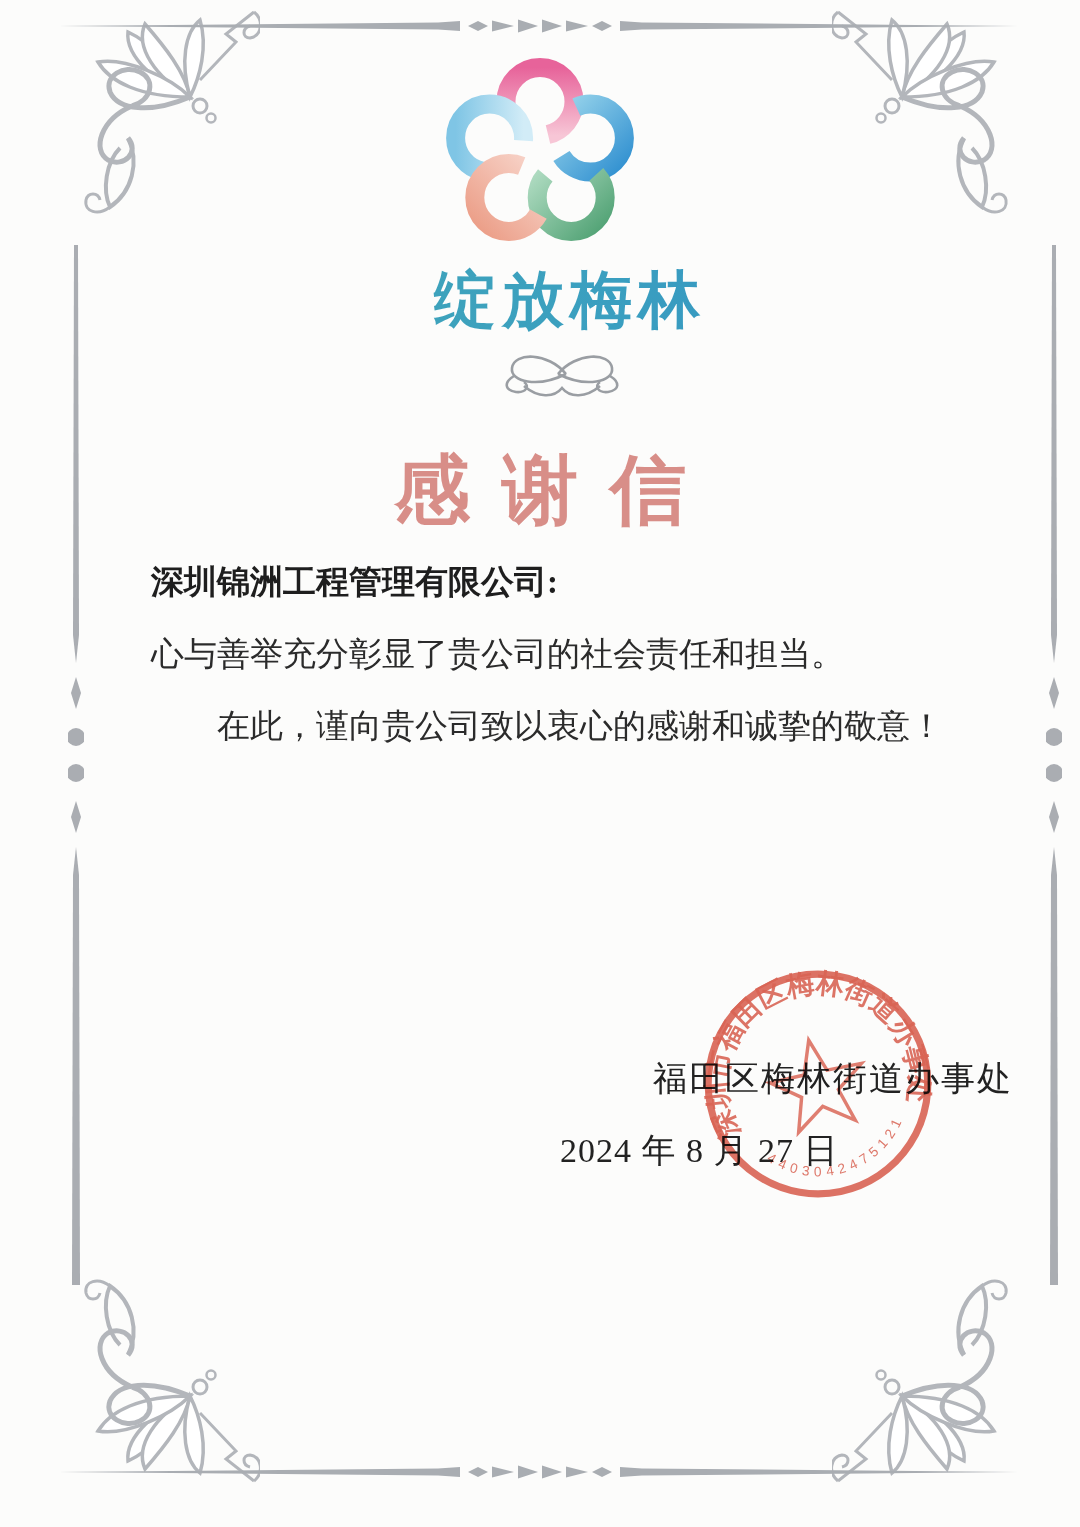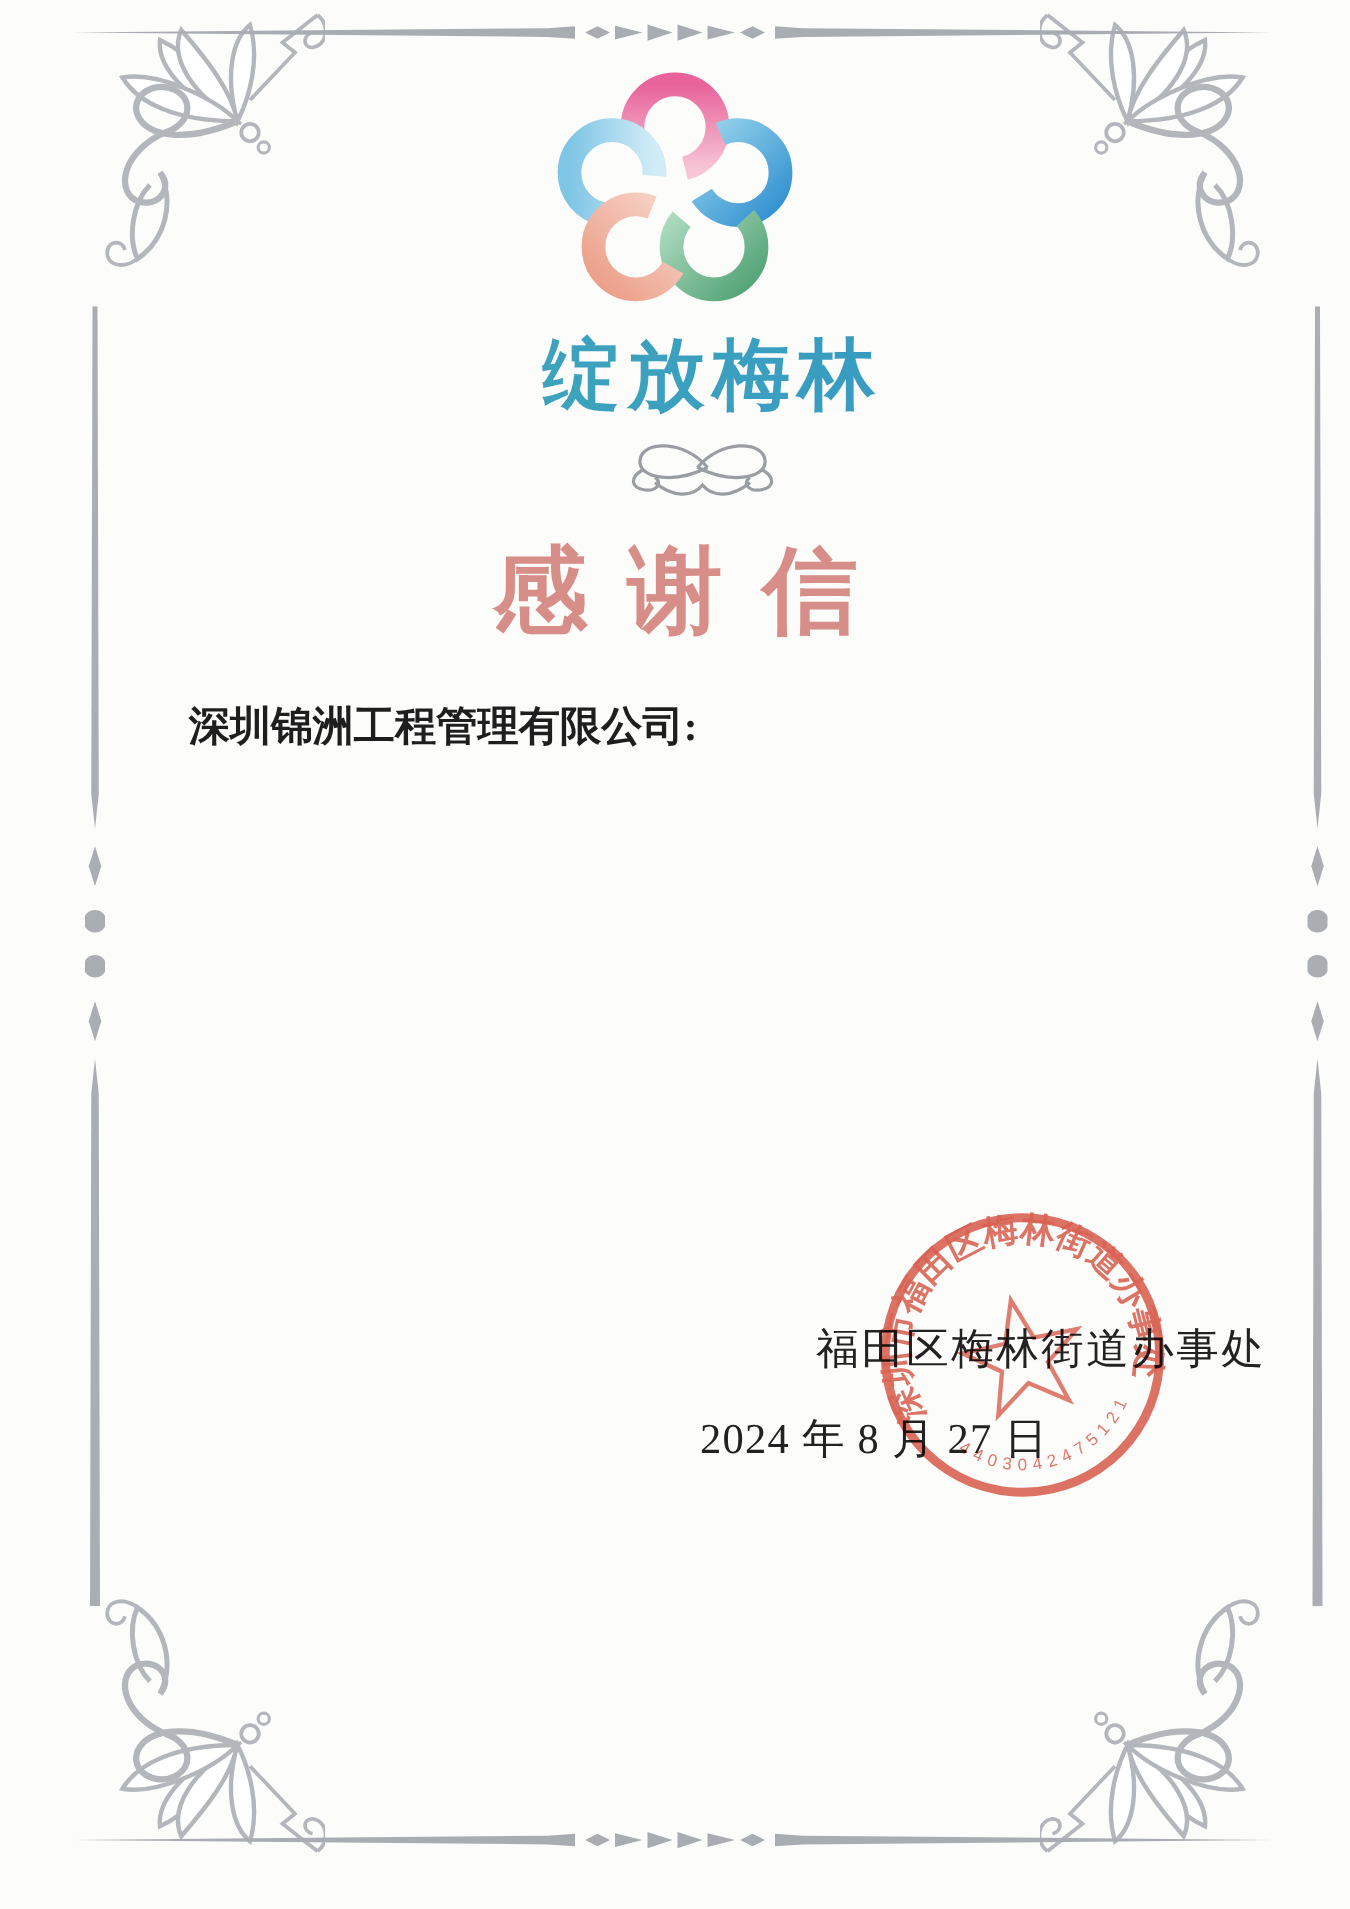--- a/index.html
+++ b/index.html
@@ -39,21 +39,21 @@
     color:#3a9cb8;
     background:linear-gradient(90deg,#46aab2 0%,#3a9fc0 55%,#2e86c2 100%);
     -webkit-background-clip:text;background-clip:text;padding-left:30px;
     -webkit-text-fill-color:transparent;
   }
 
   .flourish{position:absolute;left:478px;top:348px;width:168px;height:58px;color:#9a9ea3;}
   .flourish svg{width:100%;height:100%;display:block;}
 
   .letter-title{
-    position:absolute;left:0;top:422px;width:1080px;text-align:center;
+    position:absolute;left:0;top:440px;width:1080px;text-align:center;
     font-family:"Liberation Sans", sans-serif;font-weight:700;
     font-size:76px;letter-spacing:0.42em;text-indent:0.42em;
     color:#d88e88;
   }
 
   
   .letter{
     position:absolute;left:151px;top:546px;width:818px;
     font-size:33px;line-height:72px;color:#2b2b2b;
     text-align:justify;
@@ -235,20 +235,22 @@
     <path d="M36,28 C26,34 26,42 38,44 C48,45 52,38 46,34"></path>
     <path d="M132,28 C142,34 142,42 130,44 C120,45 116,38 122,34"></path>
     <path d="M46,38 C60,50 76,50 84,40 C92,50 108,50 122,38"></path>
   </svg>
 </div>
 
 <div class="letter-title" data-interactable="false">感谢信</div>
 
 <div class="letter" data-interactable="false">
   <div class="line salutation" data-interactable="false">深圳锦洲工程管理有限公司:</div>
+  <div class="line" data-interactable="false">心与善举充分彰显了贵公司的社会责任和担当。</div>
+  <div class="line indent" data-interactable="false">在此，谨向贵公司致以衷心的感谢和诚挚的敬意！</div>
 </div>
 
 <div class="sig-org" data-interactable="false">福田区梅林街道办事处</div>
 <div class="sig-date" data-interactable="false">2024 年 8 月 27 日</div>
 
 <div class="stamp" data-interactable="false">
   <svg viewBox="0 0 240 240" aria-hidden="true">
     <g transform="rotate(-12 120 120)" fill="none">
       <circle cx="120" cy="120" r="108" stroke="#d95646" stroke-width="7" opacity="0.9"></circle>
       <path d="M120,76 L131.5,108.5 L166,109 L138.5,129.5 L148.5,162.5 L120,142.5 L91.5,162.5 L101.5,129.5 L74,109 L108.5,108.5 Z" stroke="#da5c4b" stroke-width="3.4" opacity="0.85"></path>

